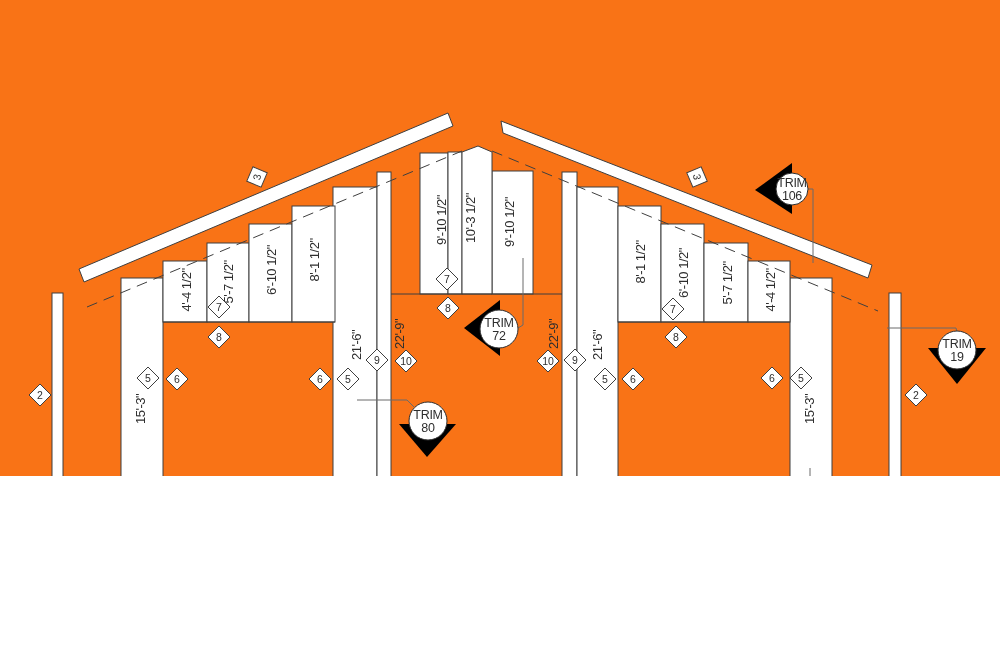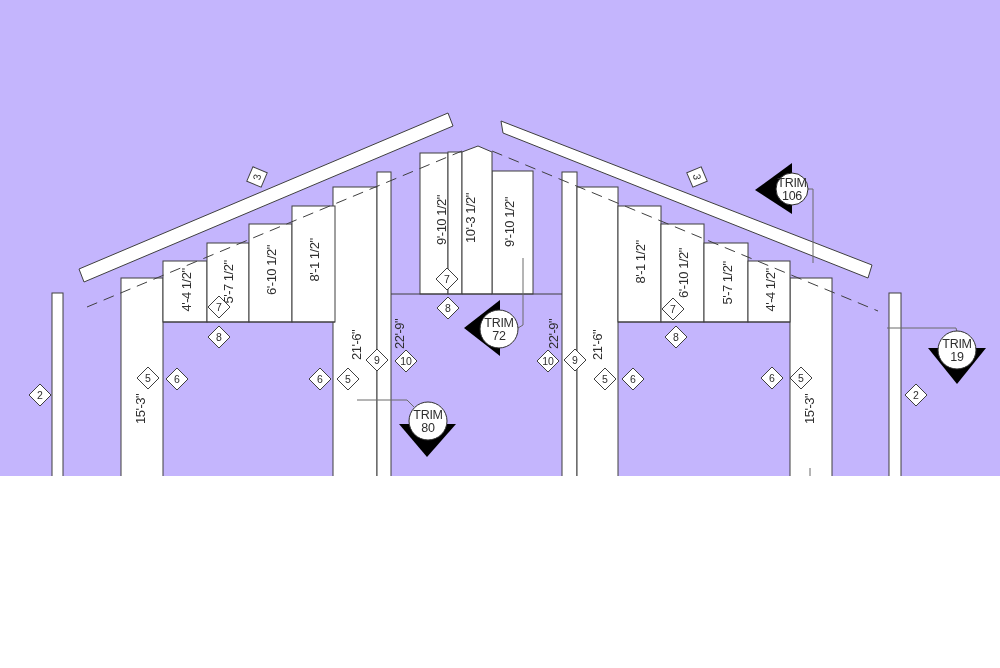--- a/index.html
+++ b/index.html
@@ -1,16 +1,16 @@
 <!DOCTYPE html>
 <html><head>
 <meta charset="utf-8">
 <style>
   html,body{margin:0;padding:0;background:#ffffff;}
-  .sheet{position:relative;width:1000px;height:476px;background:#c4b5fd;overflow:hidden;
+  .sheet{position:relative;width:1000px;height:476px;background:#f97316;overflow:hidden;
          font-family:"Liberation Sans", sans-serif;}
   svg{display:block}
   text{font-family:"Liberation Sans", sans-serif;fill:#2e2e2e;}
   .dim{font-size:13px;letter-spacing:-0.5px;}
   .dnum{font-size:10.5px;}
   .trimtxt{font-size:12.5px;letter-spacing:-0.3px;}
 </style>
 </head>
 <body>
 

